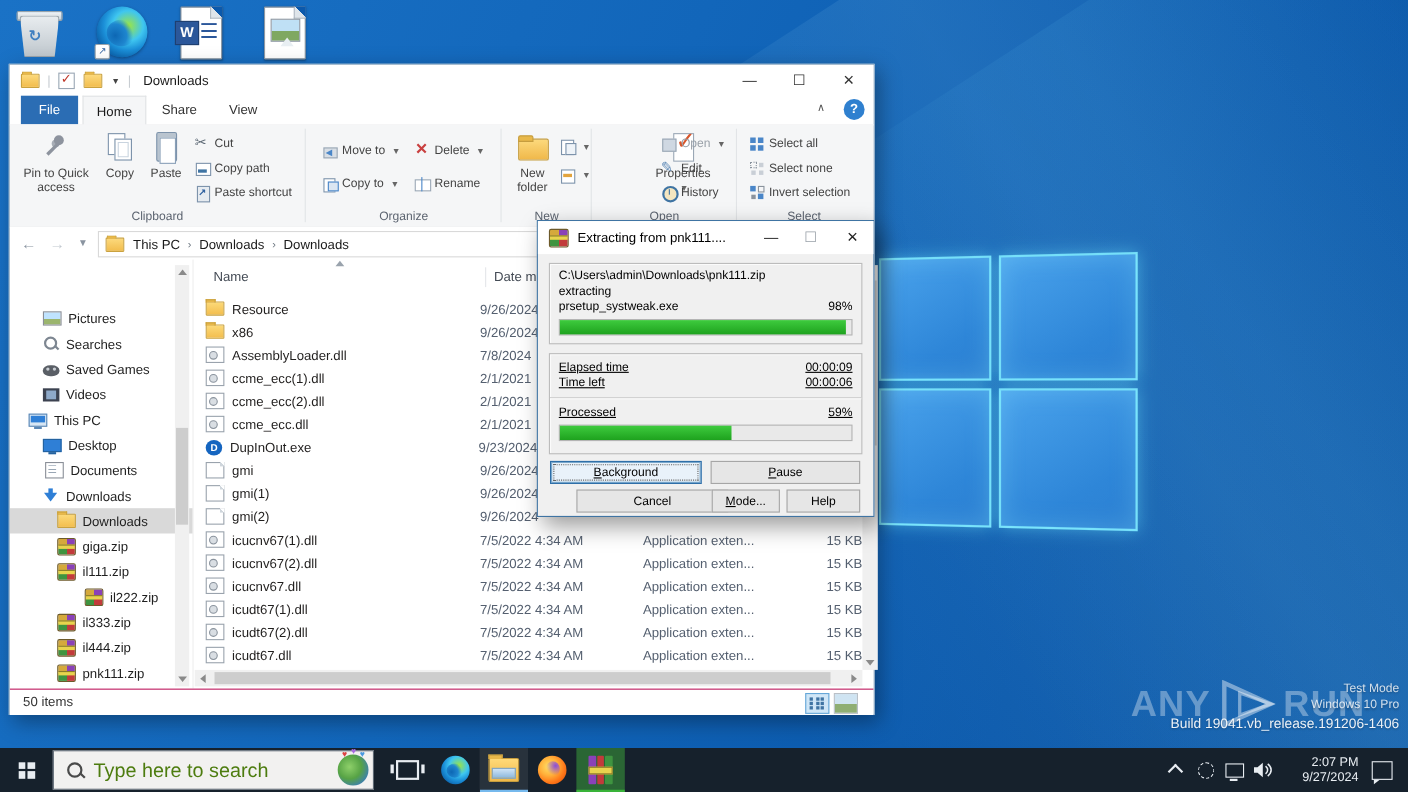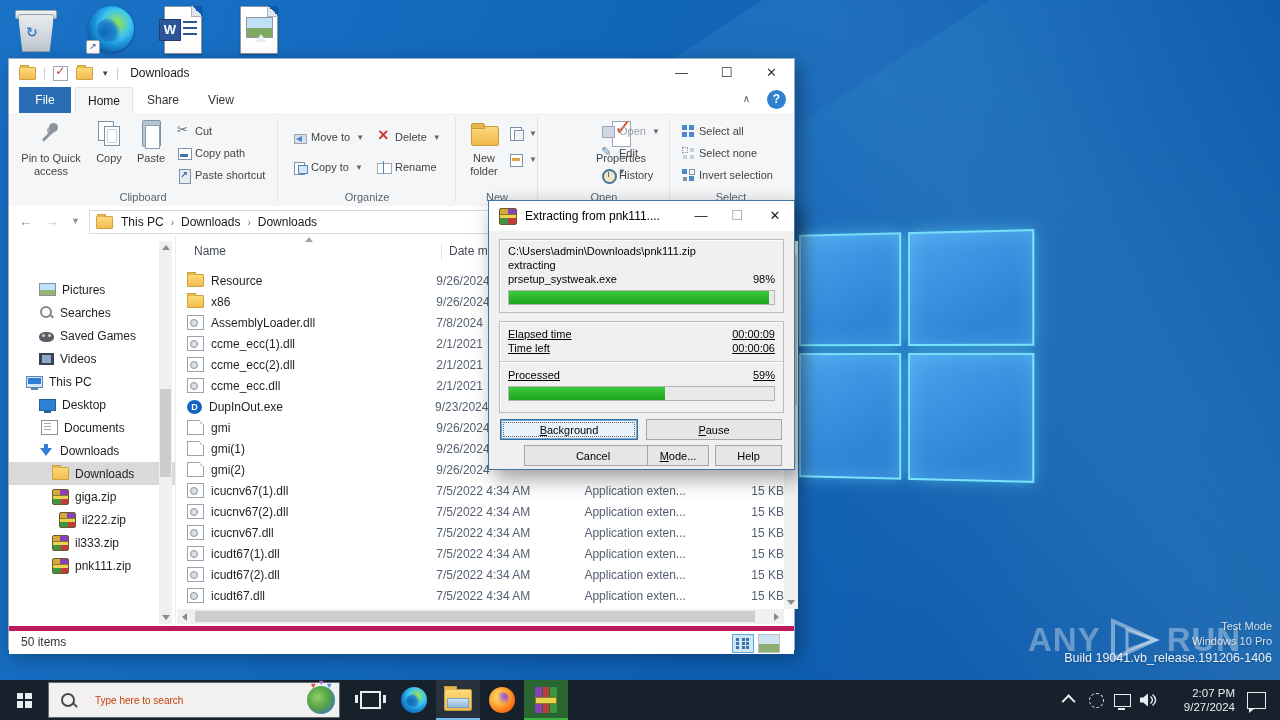--- a/index.html
+++ b/index.html
@@ -154,21 +154,21 @@
   .hdr-caret{position:absolute;left:128px;top:-4px;}
   .hdr-line{position:absolute;top:2px;bottom:2px;width:1px;background:#e4e6e9;}
   #file-rows{position:absolute;left:168px;top:34px;width:607px;}
   .frow{position:relative;height:21px;display:flex;align-items:center;font-size:12px;color:#211f1e;}
   .frow .fic{margin-left:10px;margin-right:7px;}
   .fname{width:228px;overflow:hidden;white-space:nowrap;}
   .fdate,.ftype{color:#556070;width:150px;overflow:hidden;white-space:nowrap;}
   .ftype{width:130px;}
   .fsize{color:#556070;width:72px;text-align:right;}
   
-  .statusbar{position:absolute;left:0;top:567px;width:100%;height:23px;background:#fff;border-top:5px solid #be185d;font-size:12px;color:#333;}
+  .statusbar{position:absolute;left:0;top:567px;width:100%;height:23px;background:#fff;border-top:1px solid #be185d;font-size:12px;color:#333;}
   .view-toggle{position:absolute;top:3px;width:20px;height:17px;}
   .vt-details{right:40px;background:#cfe6f7;border:1px solid #66a7d8;}
   .vt-details::after{content:"";position:absolute;left:3px;top:3px;width:3px;height:3px;background:#3f74a3;box-shadow:0 4px 0 #3f74a3,0 8px 0 #3f74a3,6px 0 0 #3f74a3,6px 4px 0 #3f74a3,6px 8px 0 #3f74a3,10px 0 0 #3f74a3,10px 4px 0 #3f74a3,10px 8px 0 #3f74a3;}
   .vt-large{right:14px;border:1px solid #b9c0c7;background:linear-gradient(#cfe4f2 55%,#8fae73 55%);}
 
   
   #dialog{position:absolute;left:488px;top:200px;width:305px;height:268px;background:#f0f0f0;border:1px solid #3f74a3;box-shadow:6px 8px 20px rgba(0,0,0,.4);}
   .dlg-title{position:absolute;left:0;top:0;width:100%;height:30px;background:#fff;display:flex;align-items:center;}
   .dlg-title .ic-rar{width:16px;height:15px;margin-left:10px;flex:0 0 16px;}
   .dlg-title-text{font-size:12px;color:#000;margin-left:8px;}
@@ -195,21 +195,21 @@
   .wm-l3{top:33px;font-size:12.5px;color:rgba(255,255,255,.92);}
 
   
   #taskbar{position:absolute;left:0;bottom:0;width:1280px;height:40px;background:#16212c;z-index:50;display:flex;align-items:center;}
   .tb-start{width:48px;height:40px;display:flex;align-items:center;justify-content:center;}
   .tb-winlogo{width:15px;height:15px;display:grid;grid-template-columns:1fr 1fr;grid-template-rows:1fr 1fr;gap:2px;}
   .tb-winlogo span{background:#e8edf2;}
   .tb-search{width:290px;height:34px;background:#f2f1f0;border:1px solid #5f6a75;display:flex;align-items:center;position:relative;}
   .tb-search-glyph{width:10px;height:10px;border:2px solid #4a4a4a;border-radius:50%;margin-left:12px;position:relative;}
   .tb-search-glyph::after{content:"";position:absolute;left:9px;top:9px;width:6px;height:2px;background:#4a4a4a;transform:rotate(45deg);}
-  .tb-search-text{font-size:10px;color:#c2410c;margin-left:20px;}
+  .tb-search-text{font-size:18px;color:#4d7c0f;margin-left:10px;}
   .tb-globe{position:absolute;right:4px;top:3px;width:28px;height:28px;border-radius:50%;background:radial-gradient(circle at 38% 40%,#8ed06a 0%,#57a345 45%,#3d7fb0 78%,#2f6b99 100%);}
   .tb-globe i{position:absolute;font-style:normal;font-size:8px;top:-5px;}
   .tb-btn{width:44px;height:40px;display:flex;align-items:center;justify-content:center;position:relative;}
   .tb-btn.active{background:rgba(255,255,255,.08);box-shadow:inset 0 -2px 0 #76b9ed;}
   .tb-btn.rar-active{background:rgba(60,160,60,.55);box-shadow:inset 0 -2px 0 #39b339;}
   .tv-icon{width:17px;height:14px;border:2px solid #e8edf2;position:relative;background:transparent;}
   .tv-icon::before{content:"";position:absolute;left:-7px;top:2px;width:3px;height:8px;background:#e8edf2;}
   .tv-icon::after{content:"";position:absolute;right:-7px;top:2px;width:3px;height:8px;background:#e8edf2;}
   .tb-edge{width:26px;height:26px;border-radius:50%;background:radial-gradient(circle at 62% 35%,#9ee63f 0%,#3fc6f0 36%,#1b8fd8 58%,#0b5fa8 82%);position:relative;}
   .tb-edge::after{content:"";position:absolute;left:5px;top:7px;width:15px;height:13px;border-radius:50%;background:radial-gradient(circle at 30% 60%,#0d67b4 0%,#1e86cf 45%,rgba(30,134,207,0) 72%);}
@@ -451,27 +451,35 @@
               <span class="slabel">Downloads</span>
             </div>
             <div class="side-item sel" style="padding-left: 43px;">
               <span class="sic ic-folder"></span>
               <span class="slabel">Downloads</span>
             </div>
             <div class="side-item" style="padding-left: 43px;">
               <span class="sic ic-rar"></span>
               <span class="slabel">giga.zip</span>
             </div>
-            <div class="side-item" style="padding-left: 50px;">
+            <div class="side-item" style="padding-left: 43px;">
+              <span class="sic ic-rar"></span>
+              <span class="slabel">il111.zip</span>
+            </div>
+            <div class="side-item" style="padding-left: 68px;">
               <span class="sic ic-rar"></span>
               <span class="slabel">il222.zip</span>
             </div>
             <div class="side-item" style="padding-left: 43px;">
               <span class="sic ic-rar"></span>
               <span class="slabel">il333.zip</span>
+            </div>
+            <div class="side-item" style="padding-left: 43px;">
+              <span class="sic ic-rar"></span>
+              <span class="slabel">il444.zip</span>
             </div>
             <div class="side-item" style="padding-left: 43px;">
               <span class="sic ic-rar"></span>
               <span class="slabel">pnk111.zip</span>
             </div>
           </div>
 
         <div class="sb-v" style="left:150px;top:5px;width:13px;height:383px;">
           <div class="sb-arrow arr-up" style="left:3px;top:4px;"></div>
           <div class="sb-thumb" style="left:1px;top:148px;width:11px;height:88px;"></div>

